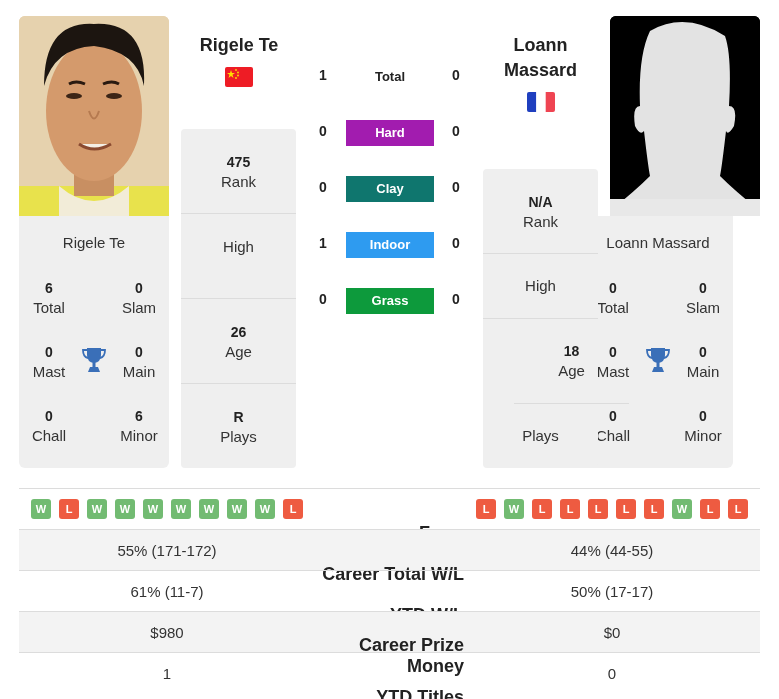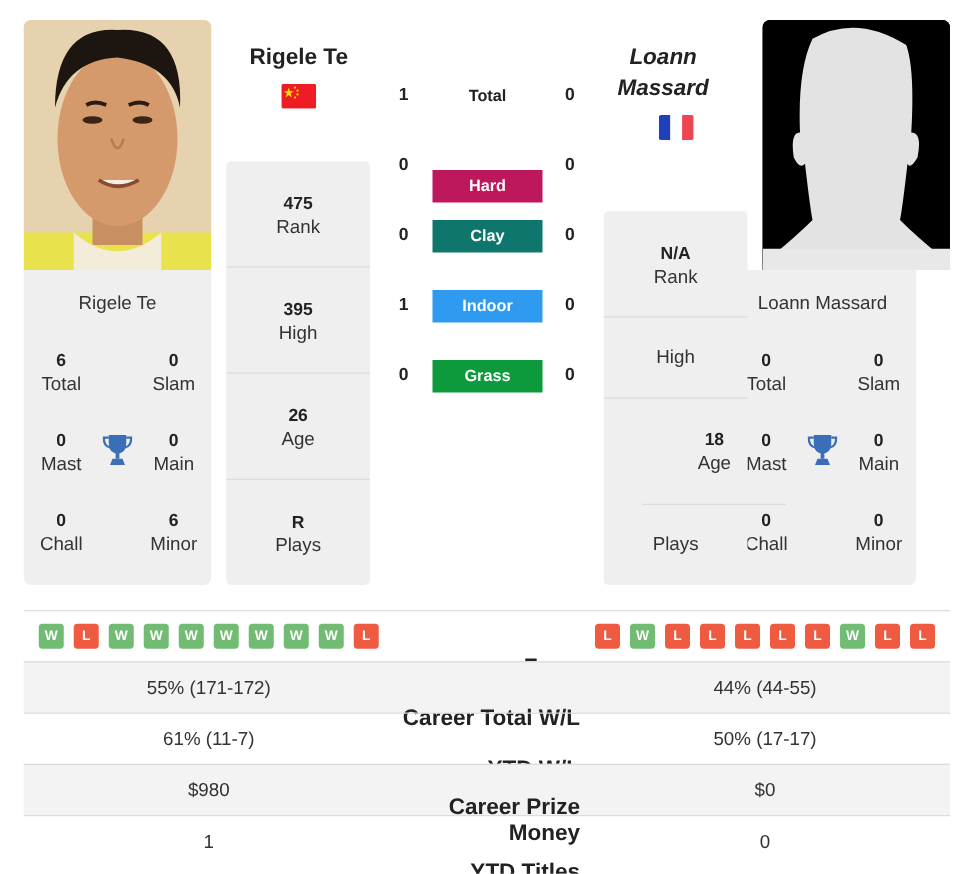--- a/index.html
+++ b/index.html
@@ -19,21 +19,21 @@
     #p2-card { left: 583px; top: 216px; width: 150px; height: 252px; }
     .pcard .cname { position: absolute; top: 18px; width: 100%; text-align: center; font-size: 15px; color: #333; }
     .cstat { position: absolute; width: 60px; text-align: center; font-size: 15px; line-height: 20px; }
     .cstat .v { font-weight: bold; font-size: 14px; display: block; }
     .cstat .l { display: block; color: #333; }
     .trophy { position: absolute; left: 63px; top: 131px; width: 24px; height: 26px; }
 
     
     .pname { text-align: center; font-weight: bold; font-size: 18px; color: #222; line-height: 25px; }
     #p1-name { left: 180px; top: 33px; width: 118px; }
-    #p2-name { left: 473px; top: 33px; width: 115px; font-style: italic; }
+    #p2-name { left: 483px; top: 33px; width: 115px; }
     .flag { position: absolute; width: 28px; height: 20px; border-radius: 2px; overflow: hidden; }
     #p1-flag { left: 225px; top: 67px; }
     #p2-flag { left: 527px; top: 92px; }
 
     
     .info { background: #efefef; border-radius: 4px; }
     #p1-info { left: 181px; top: 129px; width: 115px; height: 339px; }
     #p2-info { left: 483px; top: 169px; width: 115px; height: 299px; }
     .icell { position: absolute; left: 0; width: 100%; height: 85px; text-align: center; font-size: 15px; line-height: 20px; border-bottom: 1px solid #dcdcdc; }
     .icell:last-child { border-bottom: none; }
@@ -182,21 +182,20 @@
     <rect x="18.7" width="9.3" height="20" fill="#ef4452"></rect>
   </svg>
 </div>
 
 <div id="p1-info" class="abs info">
   <div class="icell" style="top:0; padding-top:23px;">
     <span class="v">475</span>
     <span class="l">Rank</span>
   </div>
   <div class="icell" style="top:85px; padding-top:23px;">
-    <span class="v">395</span>
     <span class="l">High</span>
   </div>
   <div class="icell" style="top:170px; padding-top:23px;">
     <span class="v">26</span>
     <span class="l">Age</span>
   </div>
   <div class="icell" style="top:255px; padding-top:23px; border-bottom:none;">
     <span class="v">R</span>
     <span class="l">Plays</span>
   </div>
@@ -218,21 +217,21 @@
     <span class="l">Plays</span>
   </div>
 </div>
 
 <div>
   <div class="h2h-num" style="left:313px; top:67px;">1</div>
   <div class="total-label" style="top:69px;">Total</div>
   <div class="h2h-num" style="left:446px; top:67px;">0</div>
 
   <div class="h2h-num" style="left:313px; top:123px;">0</div>
-  <div class="surface" style="top:136px; background:#be185d;">Hard</div>
+  <div class="surface" style="top:120px; background:#a21caf;">Hard</div>
   <div class="h2h-num" style="left:446px; top:123px;">0</div>
 
   <div class="h2h-num" style="left:313px; top:179px;">0</div>
   <div class="surface" style="top:176px; background:#0f766e;">Clay</div>
   <div class="h2h-num" style="left:446px; top:179px;">0</div>
 
   <div class="h2h-num" style="left:313px; top:235px;">1</div>
   <div class="surface" style="top:232px; background:#2e9bf0;">Indoor</div>
   <div class="h2h-num" style="left:446px; top:235px;">0</div>
 

